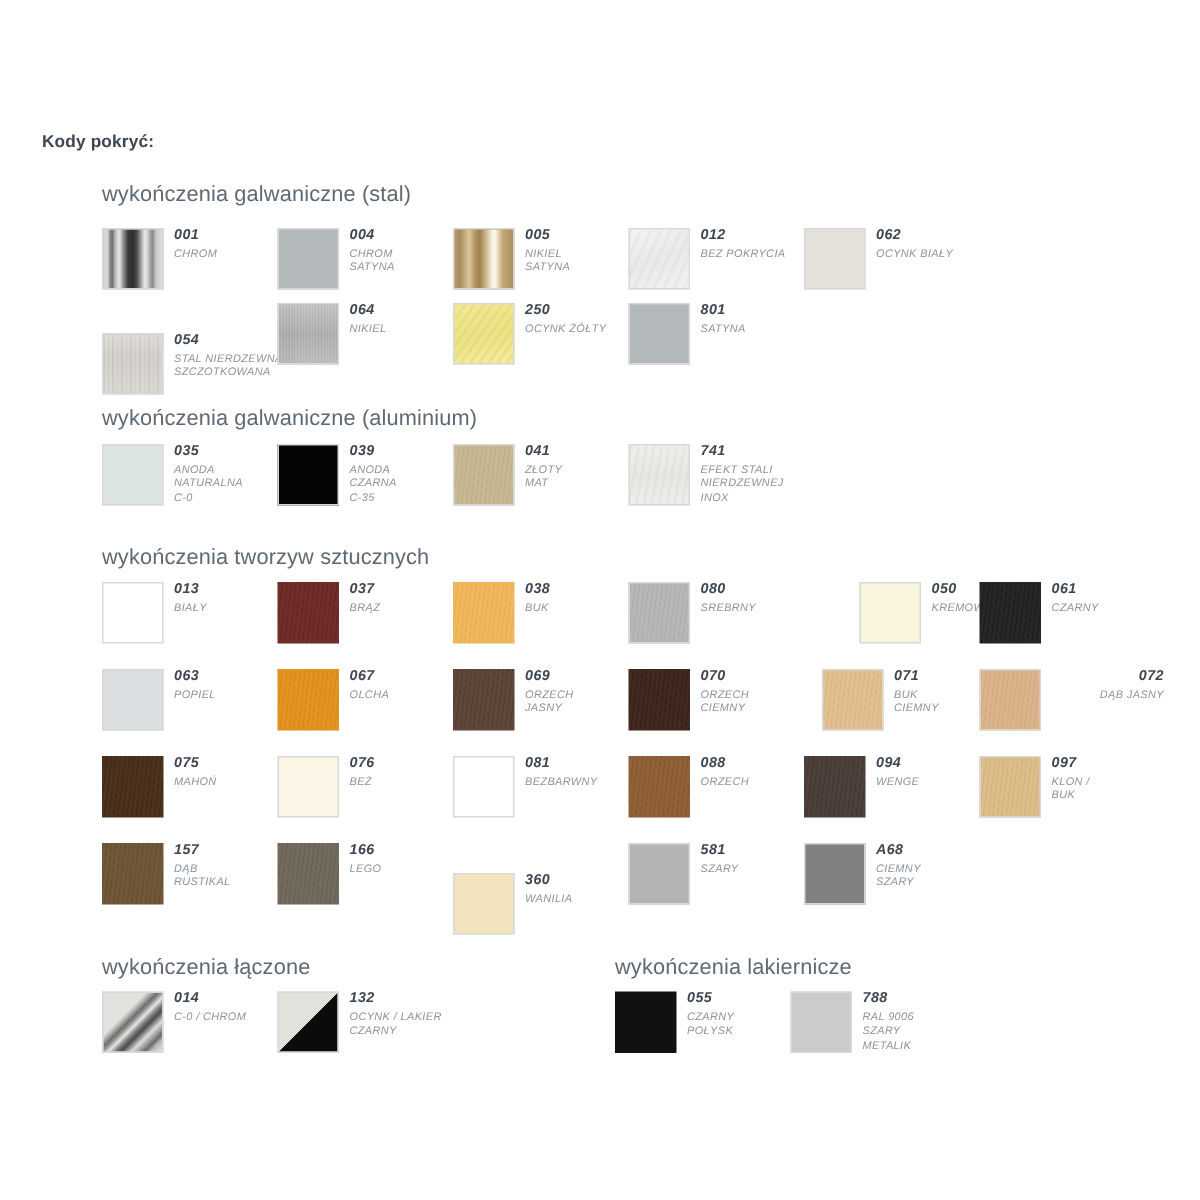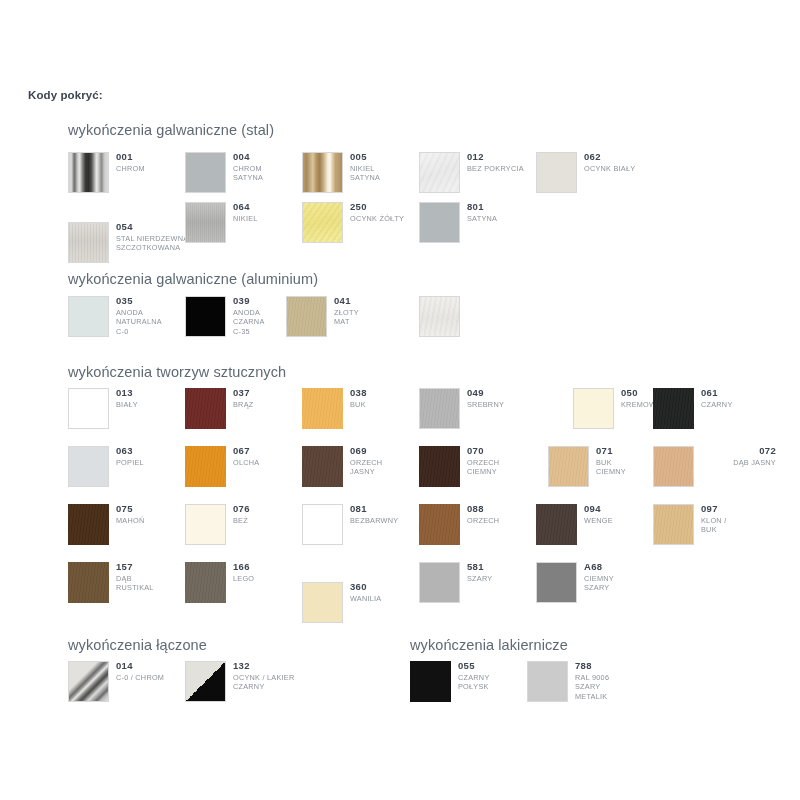--- a/index.html
+++ b/index.html
@@ -47,20 +47,21 @@
     overflow: hidden;
   }
   .swatch.bordered {
     border: 1px solid #d8d8d8;
   }
 
   .swatch-text {
     position: absolute;
     left: 48px; top: -1px;
     width: 75px;
+    font-style: italic;
   }
 
   .swatch-code {
     font-size: 9.5px;
     font-weight: bold;
     color: #3d4550;
     letter-spacing: 0.3px;
     line-height: 12px;
     white-space: nowrap;
   }
@@ -280,36 +281,44 @@
         <div class="swatch bordered" style="background: rgb(5, 5, 5);"></div>
         <div class="swatch-text">
           <div class="swatch-code">039</div>
           <div class="swatch-name">
             <div>ANODA</div>
             <div>CZARNA</div>
             <div>C-35</div>
           </div>
         </div>
       </div>
-      <div class="swatch-item" style="left: 286px; top: 296px; padding-left: 28px;">
+      <div class="swatch-item" style="left: 302px; top: 296px; padding-left: 28px;">
         <div class="swatch bordered" style="background: rgb(198, 183, 143);">
           <div class="fill fx-grain"></div>
         </div>
         <div class="swatch-text">
           <div class="swatch-code">041</div>
           <div class="swatch-name">
             <div>ZŁOTY</div>
             <div>MAT</div>
           </div>
         </div>
       </div>
       <div class="swatch-item" style="left: 419px; top: 296px;">
         <div class="swatch bordered" style="background: rgb(235, 234, 230);">
           <div class="fill fx-inox"></div>
         </div>
+        <div class="swatch-text">
+          <div class="swatch-code">741</div>
+          <div class="swatch-name">
+            <div>EFEKT STALI</div>
+            <div>NIERDZEWNEJ</div>
+            <div>INOX</div>
+          </div>
+        </div>
       </div>
       <div class="section-title" style="left: 68px; top: 364px;">wykończenia tworzyw sztucznych</div>
       <div class="swatch-item" style="left: 68px; top: 388px;">
         <div class="swatch bordered" style="background: rgb(255, 255, 255);"></div>
         <div class="swatch-text">
           <div class="swatch-code">013</div>
           <div class="swatch-name">
             <div>BIAŁY</div>
           </div>
         </div>
@@ -334,21 +343,21 @@
           <div class="swatch-name">
             <div>BUK</div>
           </div>
         </div>
       </div>
       <div class="swatch-item" style="left: 419px; top: 388px;">
         <div class="swatch bordered" style="background: rgb(181, 181, 181);">
           <div class="fill fx-grain"></div>
         </div>
         <div class="swatch-text">
-          <div class="swatch-code">049</div>
+          <div class="swatch-code">080</div>
           <div class="swatch-name">
             <div>SREBRNY</div>
           </div>
         </div>
       </div>
       <div class="swatch-item" style="left: 536px; top: 388px; margin-left: 37px;">
         <div class="swatch bordered" style="background: rgb(251, 244, 220);"></div>
         <div class="swatch-text">
           <div class="swatch-code">050</div>
           <div class="swatch-name">

